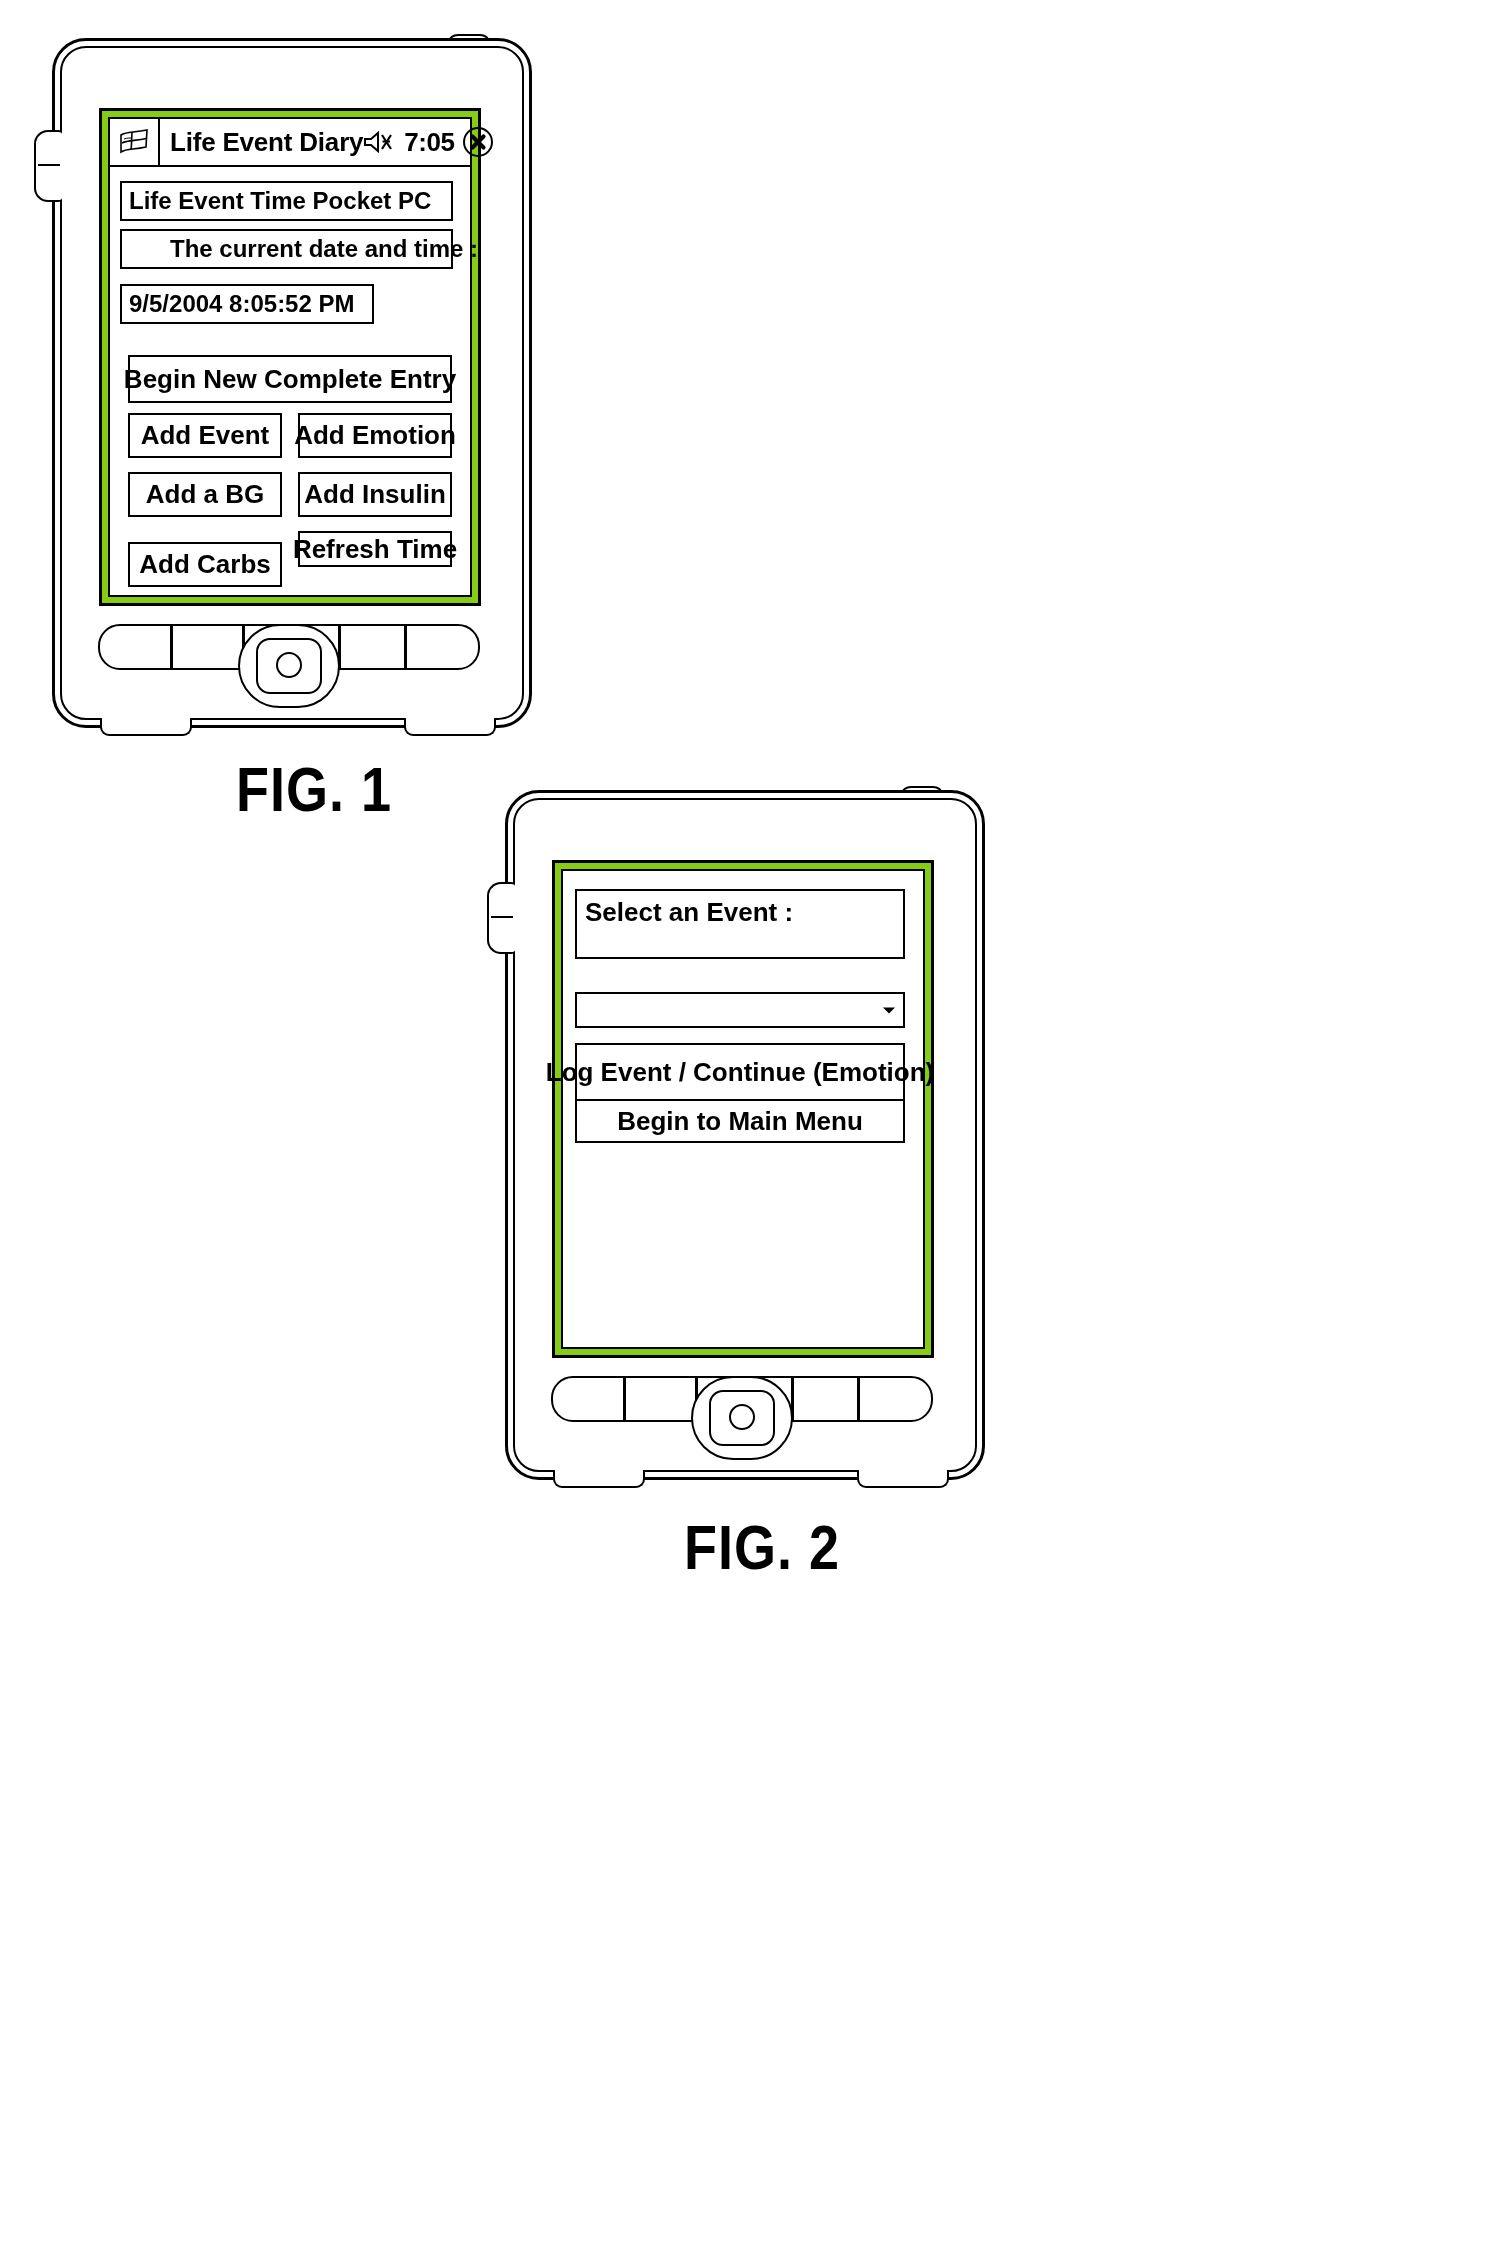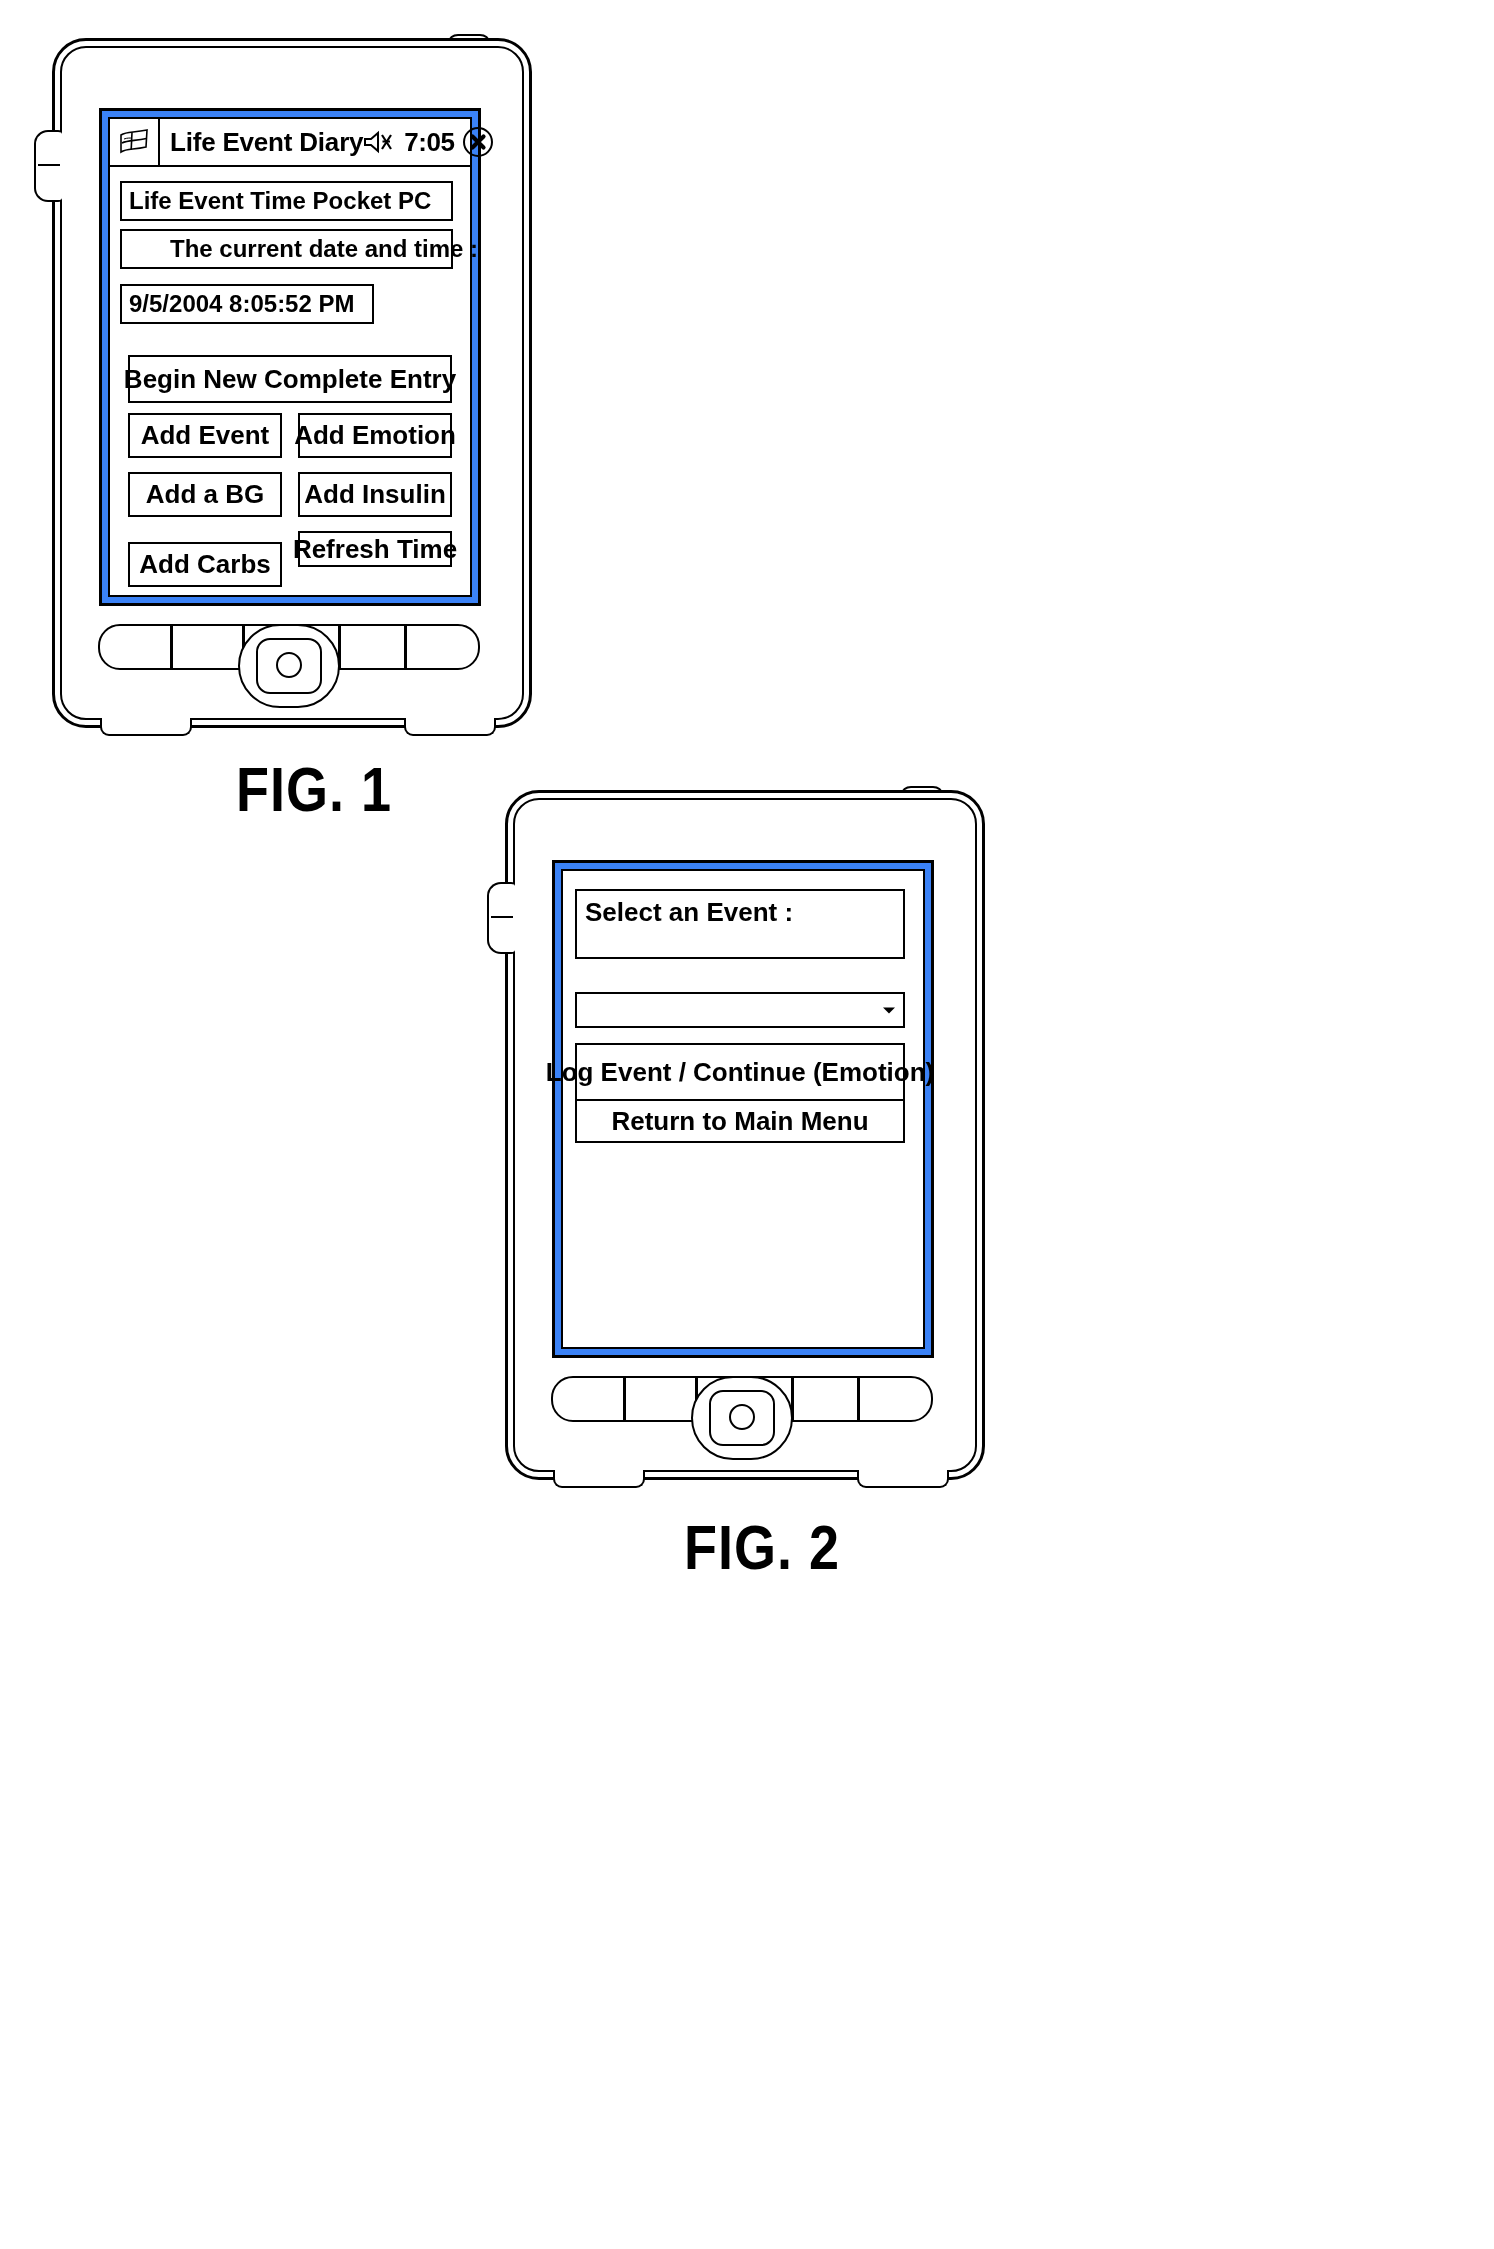--- a/index.html
+++ b/index.html
@@ -61,21 +61,21 @@
   .side-rocker-line {
     position: absolute;
     background: #000;
     height: 2px;
   }
 
   
   .screen-bezel {
     position: absolute;
     border: 3px solid #000;
-    background: #3b82f6;
+    background: #84cc16;
     box-sizing: border-box;
   }
   .screen {
     position: absolute;
     left: 6px; top: 6px; right: 6px; bottom: 6px;
     border: 2px solid #000;
     background: #fff;
     box-sizing: border-box;
     display: flex;
     flex-direction: column;
@@ -343,21 +343,21 @@
         <div class="combo" style="left:12px; top:121px; width:330px; height:36px;">
           <div class="combo-arrow">
             <svg width="16" height="10" viewBox="0 0 16 10">
               <path d="M2 2.5 L8 8.5 L14 2.5 Z" fill="#000"></path>
             </svg>
           </div>
         </div>
 
         <div class="btn" style="left:12px; top:172px; width:330px; height:58px;">Log Event / Continue (Emotion)</div>
 
-        <div class="btn" style="left:12px; top:228px; width:330px; height:44px;">Return to Main Menu</div>
+        <div class="btn" style="left:12px; top:228px; width:330px; height:44px;">Begin to Main Menu</div>
       </div>
     </div>
   </div>
 
   <div class="hw-bar" style="left:46px; top:586px; width:382px; height:46px;"></div>
   <div class="hw-div" style="left:118px; top:588px; height:42px;"></div>
   <div class="hw-div" style="left:190px; top:588px; height:42px;"></div>
   <div class="hw-div" style="left:286px; top:588px; height:42px;"></div>
   <div class="hw-div" style="left:352px; top:588px; height:42px;"></div>
 

